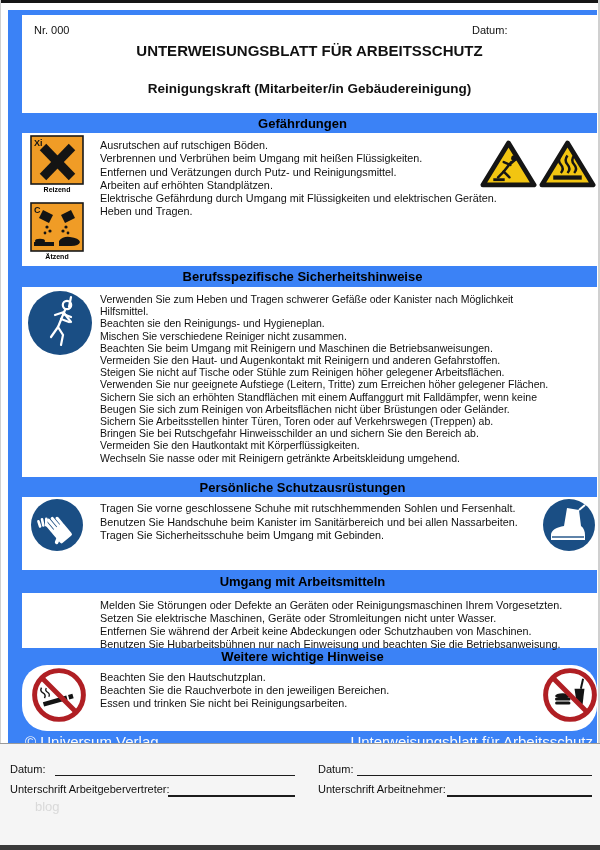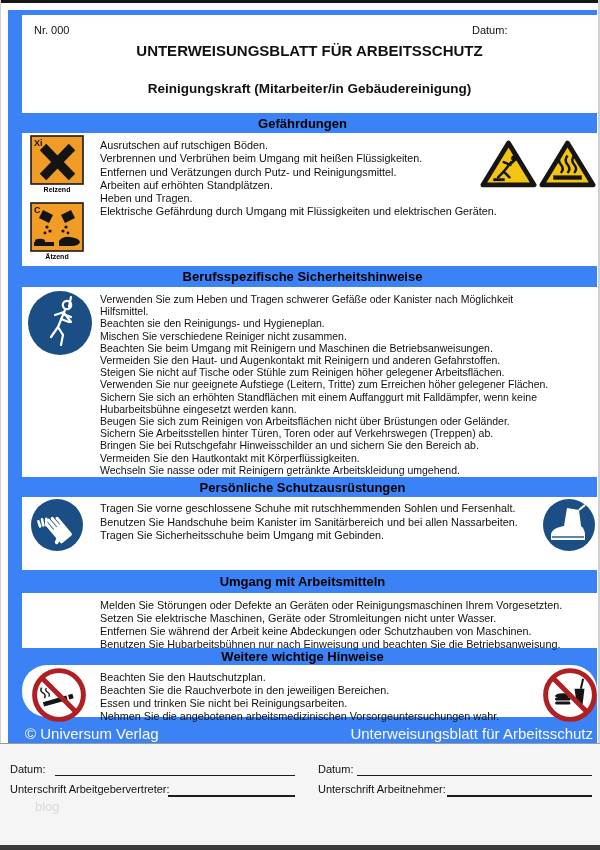--- a/index.html
+++ b/index.html
@@ -31,21 +31,21 @@
   .doc-nr{position:absolute;left:12px;top:9px;font-size:11px;}
   .doc-date{position:absolute;left:450px;top:9px;font-size:11px;}
   .doc-title{position:absolute;left:0;right:0;top:27px;text-align:center;font-size:15px;font-weight:bold;}
   .doc-subtitle{position:absolute;left:0;right:0;top:66px;text-align:center;font-size:13.5px;font-weight:bold;}
 
   
   .p1{height:133px;flex:none;}
   .p2{height:190px;flex:none;}
   .p3{height:73px;flex:none;}
   .p4{height:55px;flex:none;}
-  .p5{height:52px;flex:none;border-radius:25px;}
+  .p5{height:66px;flex:none;border-radius:25px;}
   .s1{height:20px;}.s2{height:21px;}.s3{height:20px;}.s4{height:23px;}.s5{height:17px;}
 
   .text-block{margin-left:78px;padding-top:6px;font-size:10.8px;line-height:13.3px;white-space:nowrap;}
   .p2 .text-block{font-size:10.5px;line-height:12.2px;}
   .p3 .text-block{padding-top:5px;line-height:13.5px;}
   .p4 .text-block{line-height:12.9px;}
   .p5 .text-block{line-height:13.1px;}
 
   .hazard-col{position:absolute;left:4px;top:2px;width:62px;text-align:center;}
   .hazard-caption{font-size:7px;font-weight:bold;color:#000;line-height:9px;}
@@ -122,22 +122,22 @@
         </g>
         <text x="4" y="11" font-size="9" font-weight="bold" fill="#141414">C</text>
       </svg>
       <div class="hazard-caption">Ätzend</div>
     </div>
     <div class="text-block">
         <div class="line">Ausrutschen auf rutschigen Böden.</div>
         <div class="line">Verbrennen und Verbrühen beim Umgang mit heißen Flüssigkeiten.</div>
         <div class="line">Entfernen und Verätzungen durch Putz- und Reinigungsmittel.</div>
         <div class="line">Arbeiten auf erhöhten Standplätzen.</div>
+        <div class="line">Elektrische Gefährdung durch Umgang mit Flüssigkeiten und elektrischen Geräten.</div>
         <div class="line">Heben und Tragen.</div>
-        <div class="line">Elektrische Gefährdung durch Umgang mit Flüssigkeiten und elektrischen Geräten.</div>
       </div>
     <div class="triangles">
       <svg width="57" height="50" viewBox="0 0 60 52">
         <path d="M30 4 L57 48 L3 48 Z" fill="#f2c511" stroke="#151515" stroke-width="5" stroke-linejoin="round"></path>
         <circle cx="36" cy="20" r="3.2" fill="#151515"></circle>
         <g stroke="#151515" stroke-width="2.6" fill="none" stroke-linecap="round">
           <path d="M33 24 L25 34"></path>
           <path d="M33 25 L40 19"></path>
           <path d="M32 27 L25 24"></path>
           <path d="M25 34 L19 40"></path>
@@ -176,21 +176,20 @@
     <div class="text-block">
         <div class="line">Verwenden Sie zum Heben und Tragen schwerer Gefäße oder Kanister nach Möglichkeit</div>
         <div class="line">Hilfsmittel.</div>
         <div class="line">Beachten sie den Reinigungs- und Hygieneplan.</div>
         <div class="line">Mischen Sie verschiedene Reiniger nicht zusammen.</div>
         <div class="line">Beachten Sie beim Umgang mit Reinigern und Maschinen die Betriebsanweisungen.</div>
         <div class="line">Vermeiden Sie den Haut- und Augenkontakt mit Reinigern und anderen Gefahrstoffen.</div>
         <div class="line">Steigen Sie nicht auf Tische oder Stühle zum Reinigen höher gelegener Arbeitsflächen.</div>
         <div class="line">Verwenden Sie nur geeignete Aufstiege (Leitern, Tritte) zum Erreichen höher gelegener Flächen.</div>
         <div class="line">Sichern Sie sich an erhöhten Standflächen mit einem Auffanggurt mit Falldämpfer, wenn keine</div>
-        <div class="line">Hubarbeitsbühne eingesetzt werden kann.</div>
         <div class="line">Beugen Sie sich zum Reinigen von Arbeitsflächen nicht über Brüstungen oder Geländer.</div>
         <div class="line">Sichern Sie Arbeitsstellen hinter Türen, Toren oder auf Verkehrswegen (Treppen) ab.</div>
         <div class="line">Bringen Sie bei Rutschgefahr Hinweisschilder an und sichern Sie den Bereich ab.</div>
         <div class="line">Vermeiden Sie den Hautkontakt mit Körperflüssigkeiten.</div>
         <div class="line">Wechseln Sie nasse oder mit Reinigern getränkte Arbeitskleidung umgehend.</div>
       </div>
   </div>
 
   <div class="strip s3">Persönliche Schutzausrüstungen</div>
   <div class="panel p3">
@@ -242,21 +241,20 @@
         <rect x="42" y="34" width="5" height="5" fill="#141414"></rect>
         <path d="M16 30 q3 -3 0 -6 q-3 -3 0 -6" stroke="#141414" stroke-width="1.6" fill="none"></path>
         <path d="M21 30 q2.4 -2.6 0 -5.2 q-2.4 -2.6 0 -5" stroke="#141414" stroke-width="1.4" fill="none"></path>
       </g>
       <line x1="13" y1="13" x2="49" y2="49" stroke="#b01f24" stroke-width="5.5"></line>
     </svg>
     <div class="text-block">
         <div class="line">Beachten Sie den Hautschutzplan.</div>
         <div class="line">Beachten Sie die Rauchverbote in den jeweiligen Bereichen.</div>
         <div class="line">Essen und trinken Sie nicht bei Reinigungsarbeiten.</div>
-        <div class="line">Nehmen Sie die angebotenen arbeitsmedizinischen Vorsorgeuntersuchungen wahr.</div>
       </div>
     <svg class="circle-icon-right" width="56" height="56" viewBox="0 0 62 62">
       <circle cx="31" cy="31" r="27" fill="#ffffff" stroke="#b01f24" stroke-width="5.5"></circle>
       <g fill="#141414">
         <ellipse cx="23" cy="32" rx="8.5" ry="3"></ellipse>
         <rect x="14.5" y="34" width="17" height="3.2" rx="1.2"></rect>
         <rect x="14.5" y="38.2" width="17" height="3.4" rx="1.7"></rect>
         <path d="M36 24 L47 24 L45 41 L38.5 41 Z"></path>
         <path d="M43 24 L45.5 13" stroke="#141414" stroke-width="2.2" fill="none"></path>
       </g>

